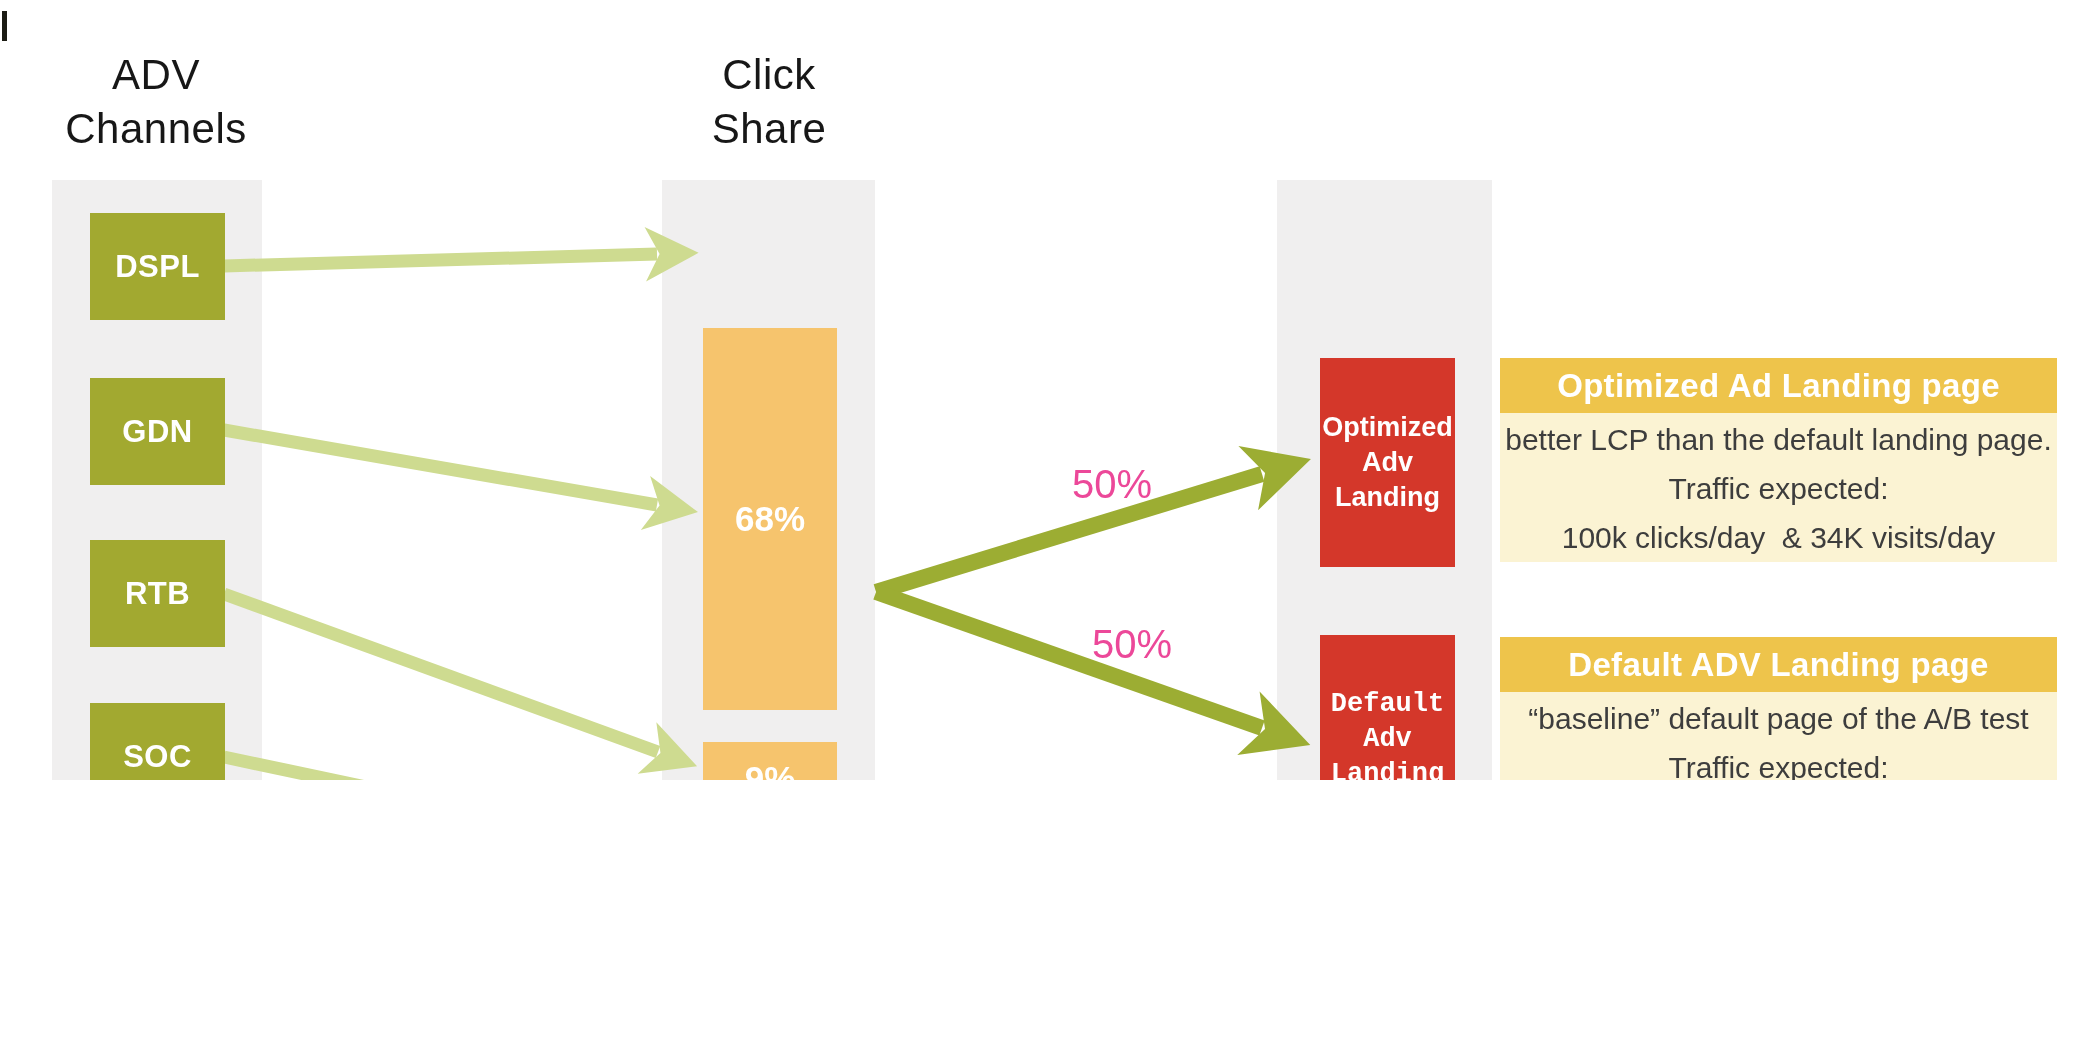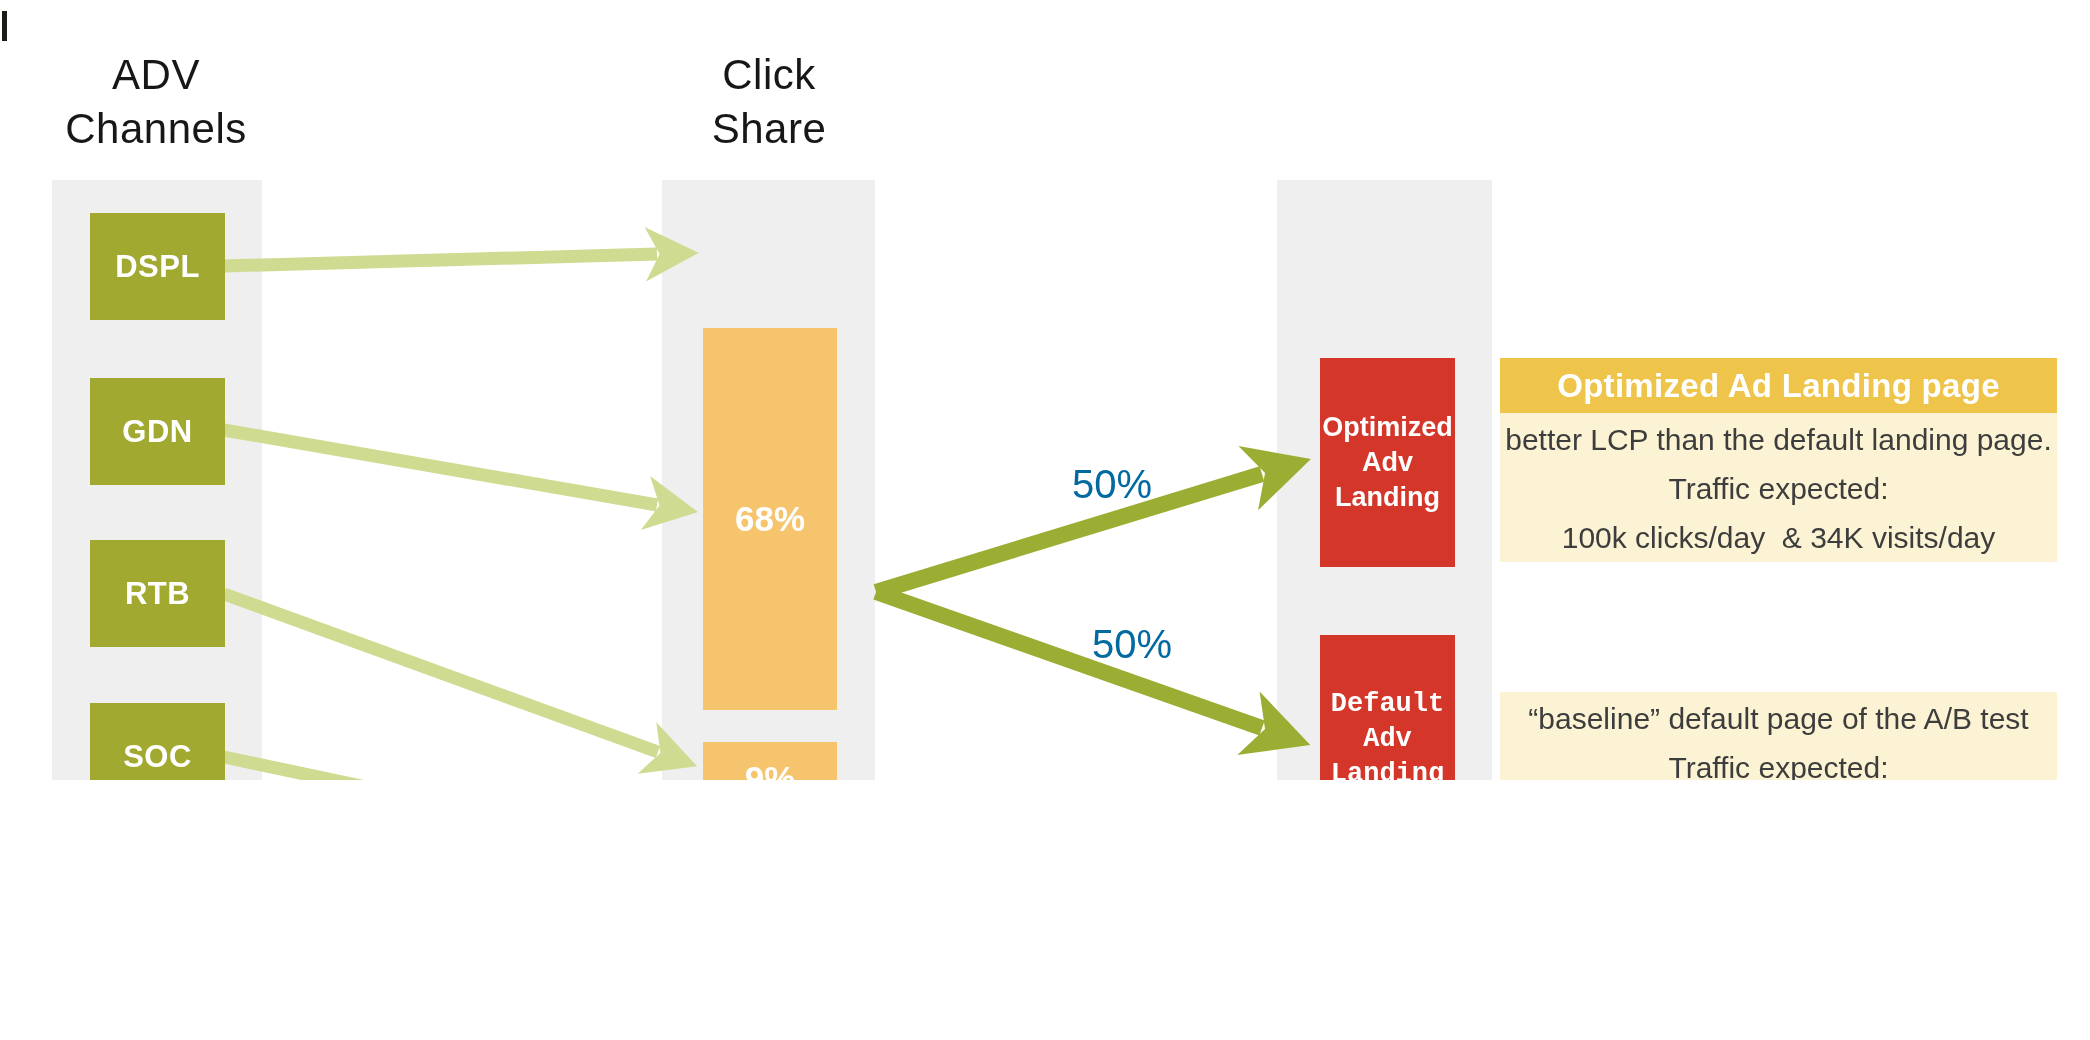--- a/index.html
+++ b/index.html
@@ -35,21 +35,21 @@
 
   .rbox{position:absolute;left:1320px;width:135px;background:#d4372a;
         display:flex;align-items:center;justify-content:center;text-align:center;
         color:#ffffff;font-size:27px;font-weight:bold;line-height:35px;white-space:pre-line;}
   #rbox-0{top:358px;height:209px;}
   #rbox-1{top:635px;height:208px;font-family:Liberation Mono, monospace;}
 
   .overlay{position:absolute;left:0;top:0;pointer-events:none;}
 
   .split-label{position:absolute;width:160px;text-align:center;
-               font-size:40px;color:#0369a1;}
+               font-size:40px;color:#ec4899;}
   #split-top{left:1032px;top:462px;}
   #split-bottom{left:1052px;top:622px;}
 
   .panel-header{position:absolute;left:1500px;width:557px;height:55px;background:#eec44b;
                 display:flex;align-items:center;justify-content:center;
                 color:#ffffff;font-size:33px;font-weight:bold;letter-spacing:0.3px;}
   #panel-header-0{top:358px;text-align:center;} #panel-header-1{top:637px;}
 
   .panel-body{position:absolute;left:1500px;width:557px;background:#fbf3d3;
               text-align:center;color:#3d3d3d;font-size:30px;line-height:49px;
@@ -112,20 +112,21 @@
 Landing</div>
   <div class="rbox" id="rbox-1">Default
 Adv
 Landing</div>
 
   <div class="panel-header" id="panel-header-0">Optimized Ad Landing page</div>
   <div class="panel-body" id="panel-body-0">better LCP than the default landing page.
 Traffic expected:
 100k clicks/day &nbsp;&amp; 34K visits/day</div>
 
+  <div class="panel-header" id="panel-header-1">Default ADV Landing page</div>
   <div class="panel-body" id="panel-body-1">“baseline” default page of the A/B test
 Traffic expected:
 100k clicks/day &nbsp;&amp; 34K visits/day</div>
 
   <svg class="logo" viewBox="0 0 100 100">
     <circle cx="50" cy="50" r="49" fill="#d52b1e"></circle>
     <path d="M55.5,2.5 C73,8 87,25 87,45.5 C87,60.5 76.5,70.5 64.5,70.5
              C51.5,70.5 43.5,60.5 43.5,48.5 C43.5,30 48,13 55.5,2.5 Z" fill="#ffffff"></path>
   </svg>
 

